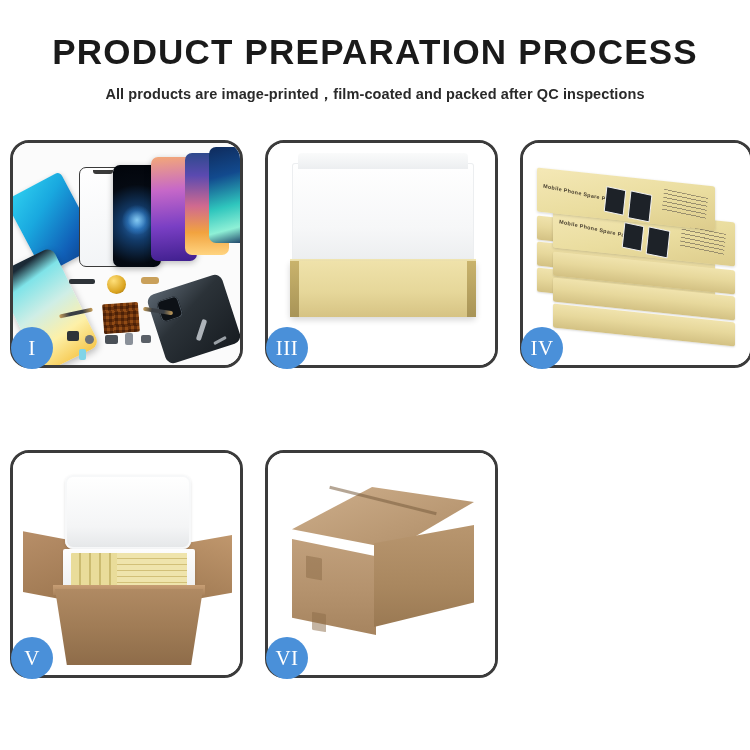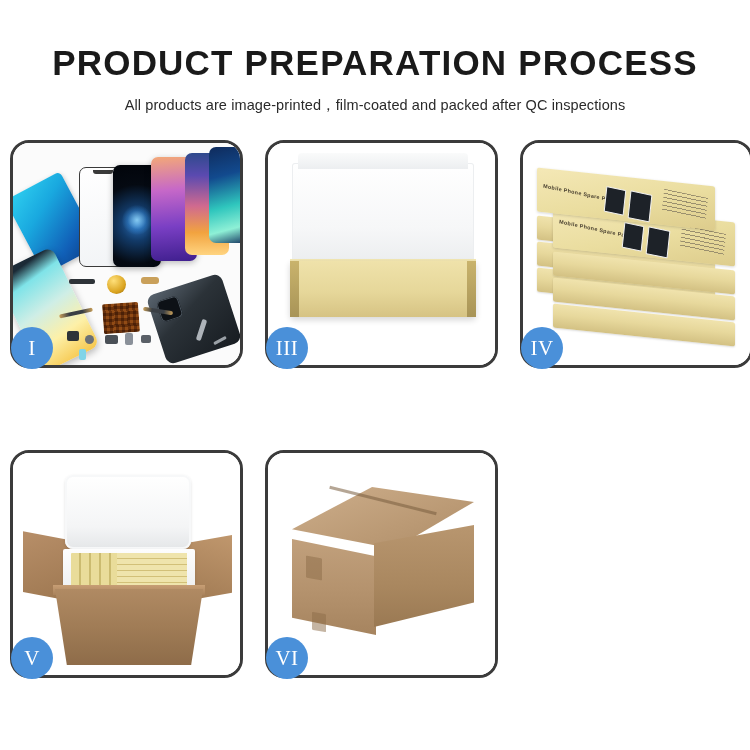--- a/index.html
+++ b/index.html
@@ -21,27 +21,27 @@
     padding-top: 34px;
     text-align: center;
   }
   .page-title {
     font-family: "Liberation Sans", sans-serif;
     font-size: 35px;
     font-weight: 700;
     letter-spacing: 1.2px;
     color: #1a1a1a;
     line-height: 1;
-    margin: 11px;
+    margin: 0;
     white-space: nowrap;
   }
   .page-subtitle {
     font-family: "Liberation Sans", sans-serif;
     font-size: 14.5px;
-    font-weight: 400;
+    font-weight: 700;
     color: #2a2a2a;
     letter-spacing: 0.1px;
     margin: 16px 0 0 0;
     white-space: nowrap;
     text-align: center;
   }
 
   
   .grid {
     position: absolute;

